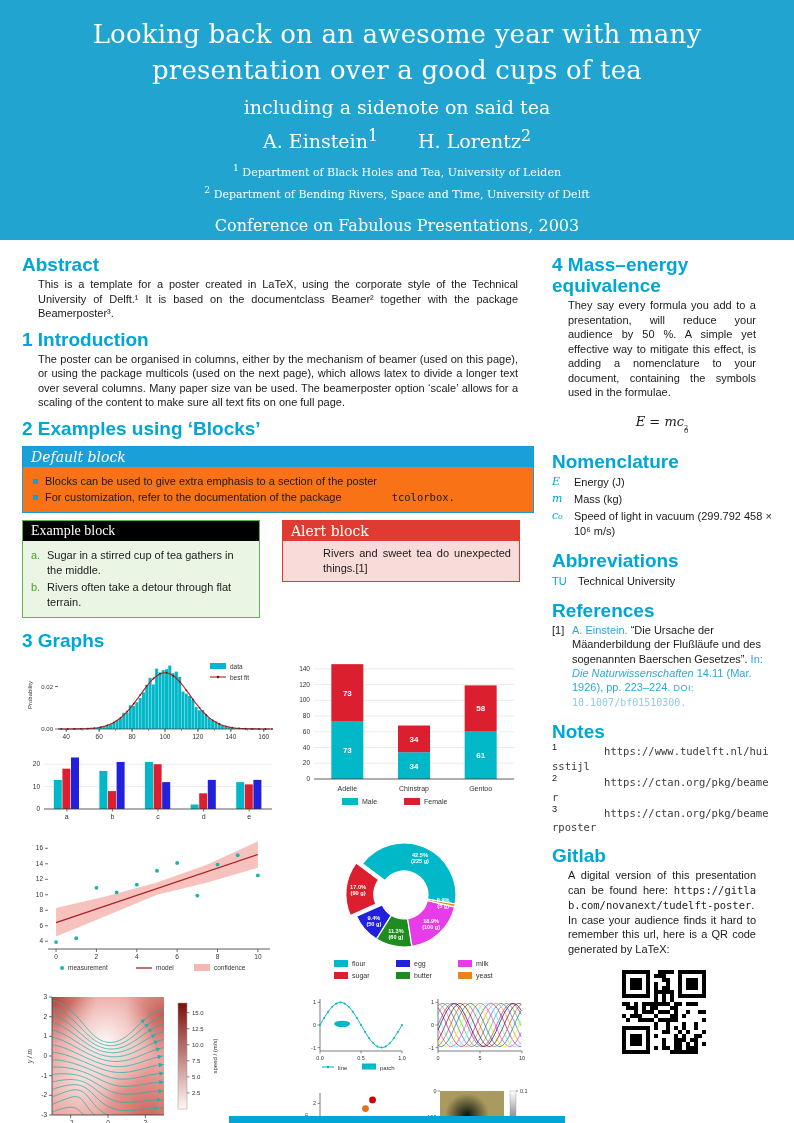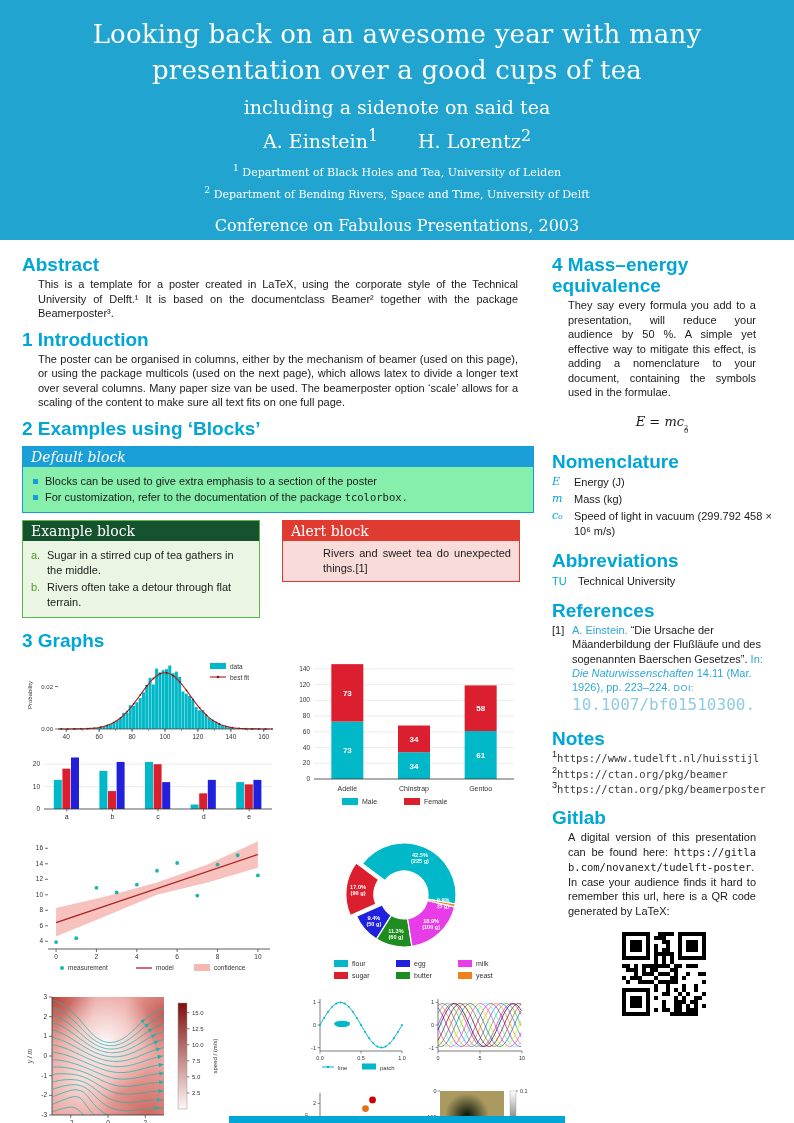--- a/index.html
+++ b/index.html
@@ -14,30 +14,30 @@
   .hdr .authors .gap{display:inline-block;width:34px;}
   .hdr .affils{font-size:11px;margin-top:10px;line-height:22px;}
   .hdr .conf{font-size:16px;margin-top:10px;}
   sup{line-height:0;}
   
   .cols{display:flex;gap:18px;padding:12px 22px 0;}
   .col-left{flex:0 0 500px;}
   .col-right{flex:1;min-width:0;}
   .sec{color:#00A6D6;font-size:19px;font-weight:bold;margin:8px 0 2px;line-height:21px;}
   p.body{font-size:11px;line-height:1.32;text-align:justify;margin:0 16px 4px;}
-  .mono{font-family:"DejaVu Sans Mono",monospace;font-size:10.5px;}
+  .mono{font-family:"DejaVu Sans Mono",monospace;font-size:10.5px;margin-left:47px;}
   
   .block{border:1.5px solid;margin:7px 0 0;background:#fff;}
   .block .bt{color:#fff;font-family:"DejaVu Serif",serif;font-size:14px;padding:2px 8px;}
   .block .bb{padding:5px 8px;font-size:11px;line-height:1.35;}
   .blk-default{border-color:#169cd8;}
   .blk-default .bt{background:#1b9fd8;font-style:italic;}
-  .blk-default .bb{background:#86efac;}
+  .blk-default .bb{background:#f97316;}
   .blk-green{border-color:#5cb54a;}
-  .blk-green .bt{background:#14532d;}
+  .blk-green .bt{background:#000000;font-family:Liberation Serif, serif;}
   .blk-green .bb{background:#ebf5e4;}
   .blk-red{border-color:#df3b30;}
   .blk-red .bt{background:#df3b30;}
   .blk-red .bb{background:#f9dcda;text-align:justify;padding-left:40px;}
   .bul{display:flex;margin:2px 0;}
   .bul .sq{flex:0 0 5px;width:5px;height:5px;background:#169cd8;margin:5px 7px 0 2px;}
   .abul{display:flex;margin:2px 0;}
   .abul .lab{flex:0 0 16px;color:#4aa32a;}
   .tworow{display:flex;gap:22px;}
   .tworow .block{flex:0 0 238px;box-sizing:border-box;align-self:flex-start;}
@@ -50,21 +50,21 @@
   .formula .fi{font-style:italic;}
   .ss{display:inline-flex;flex-direction:column;font-size:8px;line-height:7px;vertical-align:-4px;}
   .ss sup,.ss sub{font-style:normal;}
   .nrow{display:flex;font-size:11px;line-height:1.3;margin:3px 0;}
   .nrow .sym{flex:0 0 22px;color:#00A6D6;font-family:"DejaVu Serif",serif;font-style:italic;}
   .nrow .abbr{flex:0 0 26px;color:#00A6D6;}
   .refentry{display:flex;font-size:11px;line-height:1.3;margin-top:2px;}
   .refentry .rlab{flex:0 0 20px;}
   .cy{color:#2ea7d8;}
   .cyit{color:#2ea7d8;font-style:italic;}
-  .doi{font-family:"DejaVu Sans Mono",monospace;color:#8fcbe4;font-size:16px;text-align:center;}
+  .doi{font-family:"DejaVu Sans Mono",monospace;color:#8fcbe4;font-size:10px;text-align:center;}
   .notes{font-size:11px;line-height:1.35;}
   .notes .mono{color:#3a3a3a;word-break:break-all;}
   .notes div{margin:1px 0;}
   .giturl{font-family:"DejaVu Sans Mono",monospace;font-size:10.5px;word-break:break-all;}
   #qr{margin:6px 0 0 62px;}
   .footer-bar{position:absolute;bottom:0;left:50%;transform:translateX(-50%);
               width:336px;height:7px;background:#00A6D6;}
 </style>
 </head>
 <body>

